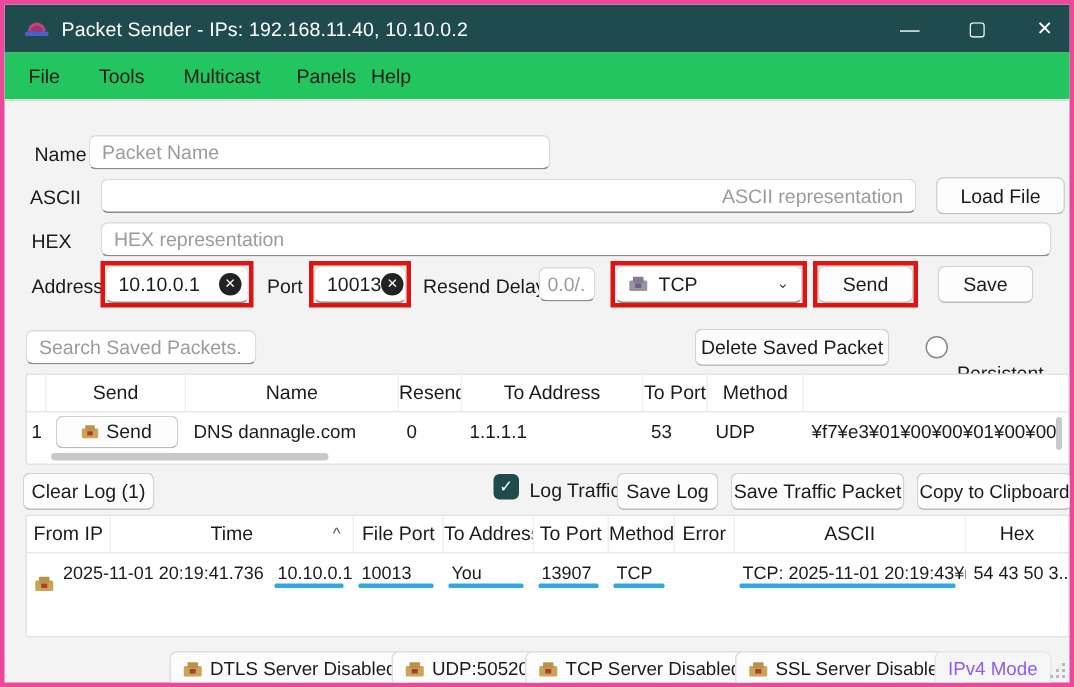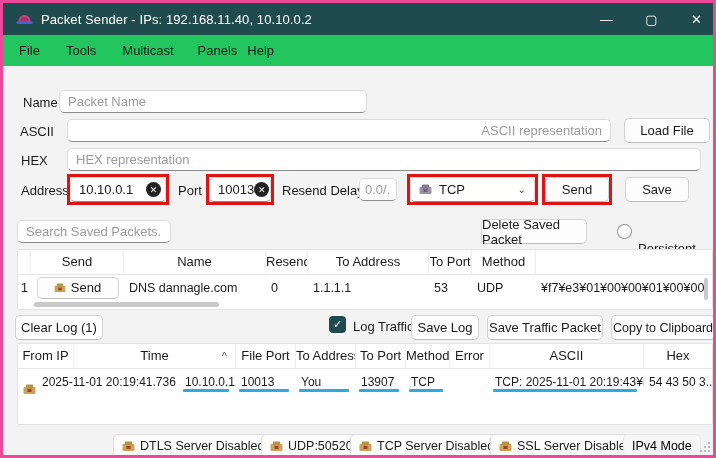--- a/index.html
+++ b/index.html
@@ -52,21 +52,21 @@
   
   .chk-teal { position:absolute; width:17px; height:17px; border-radius:4px;
     background:#1f4b4e; color:#fff; font-size:11px; display:flex; align-items:center;
     justify-content:center; }
   .chk-circle { position:absolute; width:15px; height:15px; border-radius:50%;
     background:#fff; border:1px solid #8a8a8a; }
   
   .status-btn { position:absolute; top:431px; height:24px; background:#fcfcfc;
     border:1px solid #dedede; border-radius:5px; font-size:12.5px; color:#1b1b1b;
     display:flex; align-items:center; gap:5px; padding:0 8px; }
-  .ipv4 { color:#000000; border:1px solid #e7e7e7; background:#f6f6f6; }
+  .ipv4 { color:#8b5cf6; border:1px solid #e7e7e7; background:#f6f6f6; }
   .grip { position:absolute; right:3px; bottom:3px; width:10px; height:10px; }
   .grip i { position:absolute; width:2px; height:2px; background:#b9b9b9; }
   .teal-strip { position:absolute; background:#1f4b4e; }
   .chev { margin-left:auto; color:#444; font-size:10px; }
 </style>
 </head>
 <body>
 
 <div id="window">
 
@@ -128,21 +128,21 @@
       <span>TCP</span>
       <span class="chev">⌄</span>
     </div>
   </div>
   <div class="red-box" style="left:539px; top:171px; width:70px; height:31px">
     <div class="btn" style="left:0; top:0; width:64px; height:25px">Send</div>
   </div>
   <div class="btn" style="left:622px; top:174px; width:64px; height:25px">Save</div>
 
   <input class="input" style="left: 14px; top: 217px; width: 154px; height: 23px;" placeholder="Search Saved Packets...">
-  <div class="btn" style="left:478px; top:216px; width:106px; height:25px">Delete Saved Packet</div>
+  <div class="btn" style="left:460px; top:216px; width:130px; height:25px">Delete Saved Packet</div>
   <div class="chk-circle" style="left:614px; top:221px"></div>
   <div class="lbl" style="left:635px; top:238px">Persistent TCP</div>
 
   <div class="tbl" style="left:14px; top:246px; width:696px; height:61px">
     <div class="trow hdr">
       <div class="th" style="width:13px"></div>
       <div class="th" style="width:93px">Send</div>
       <div class="th" style="width:142px">Name</div>
       <div class="th" style="width:42px">Resend</div>
       <div class="th" style="width:121px">To Address</div>

